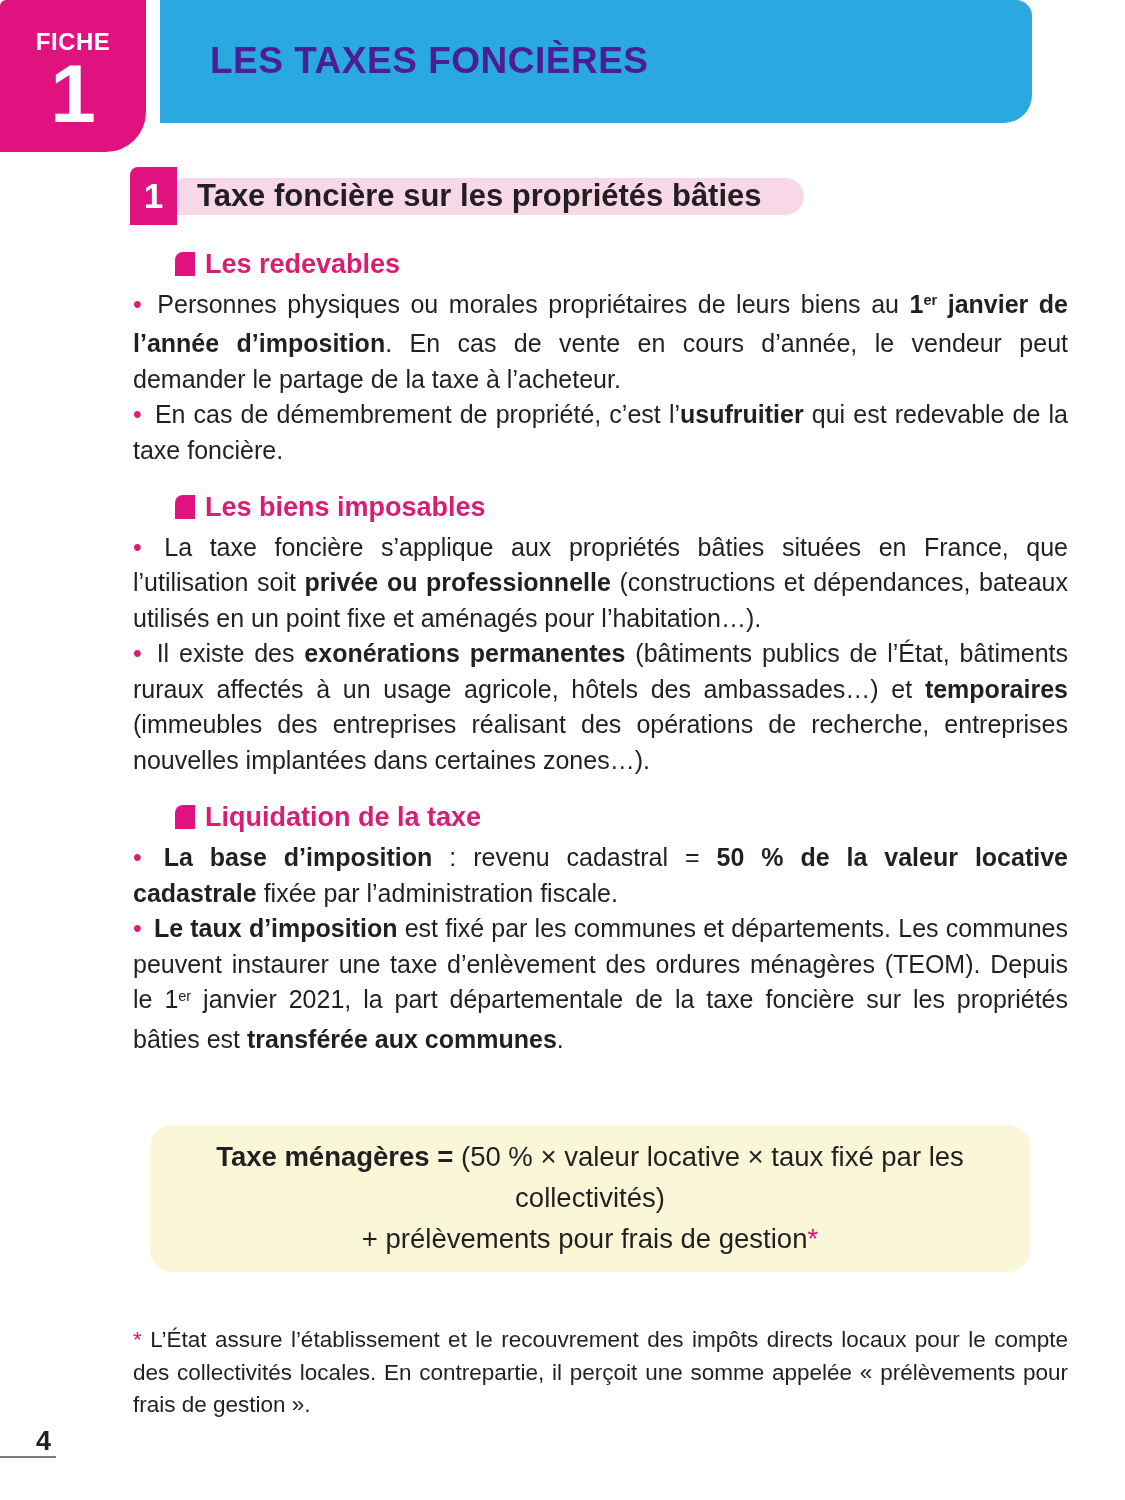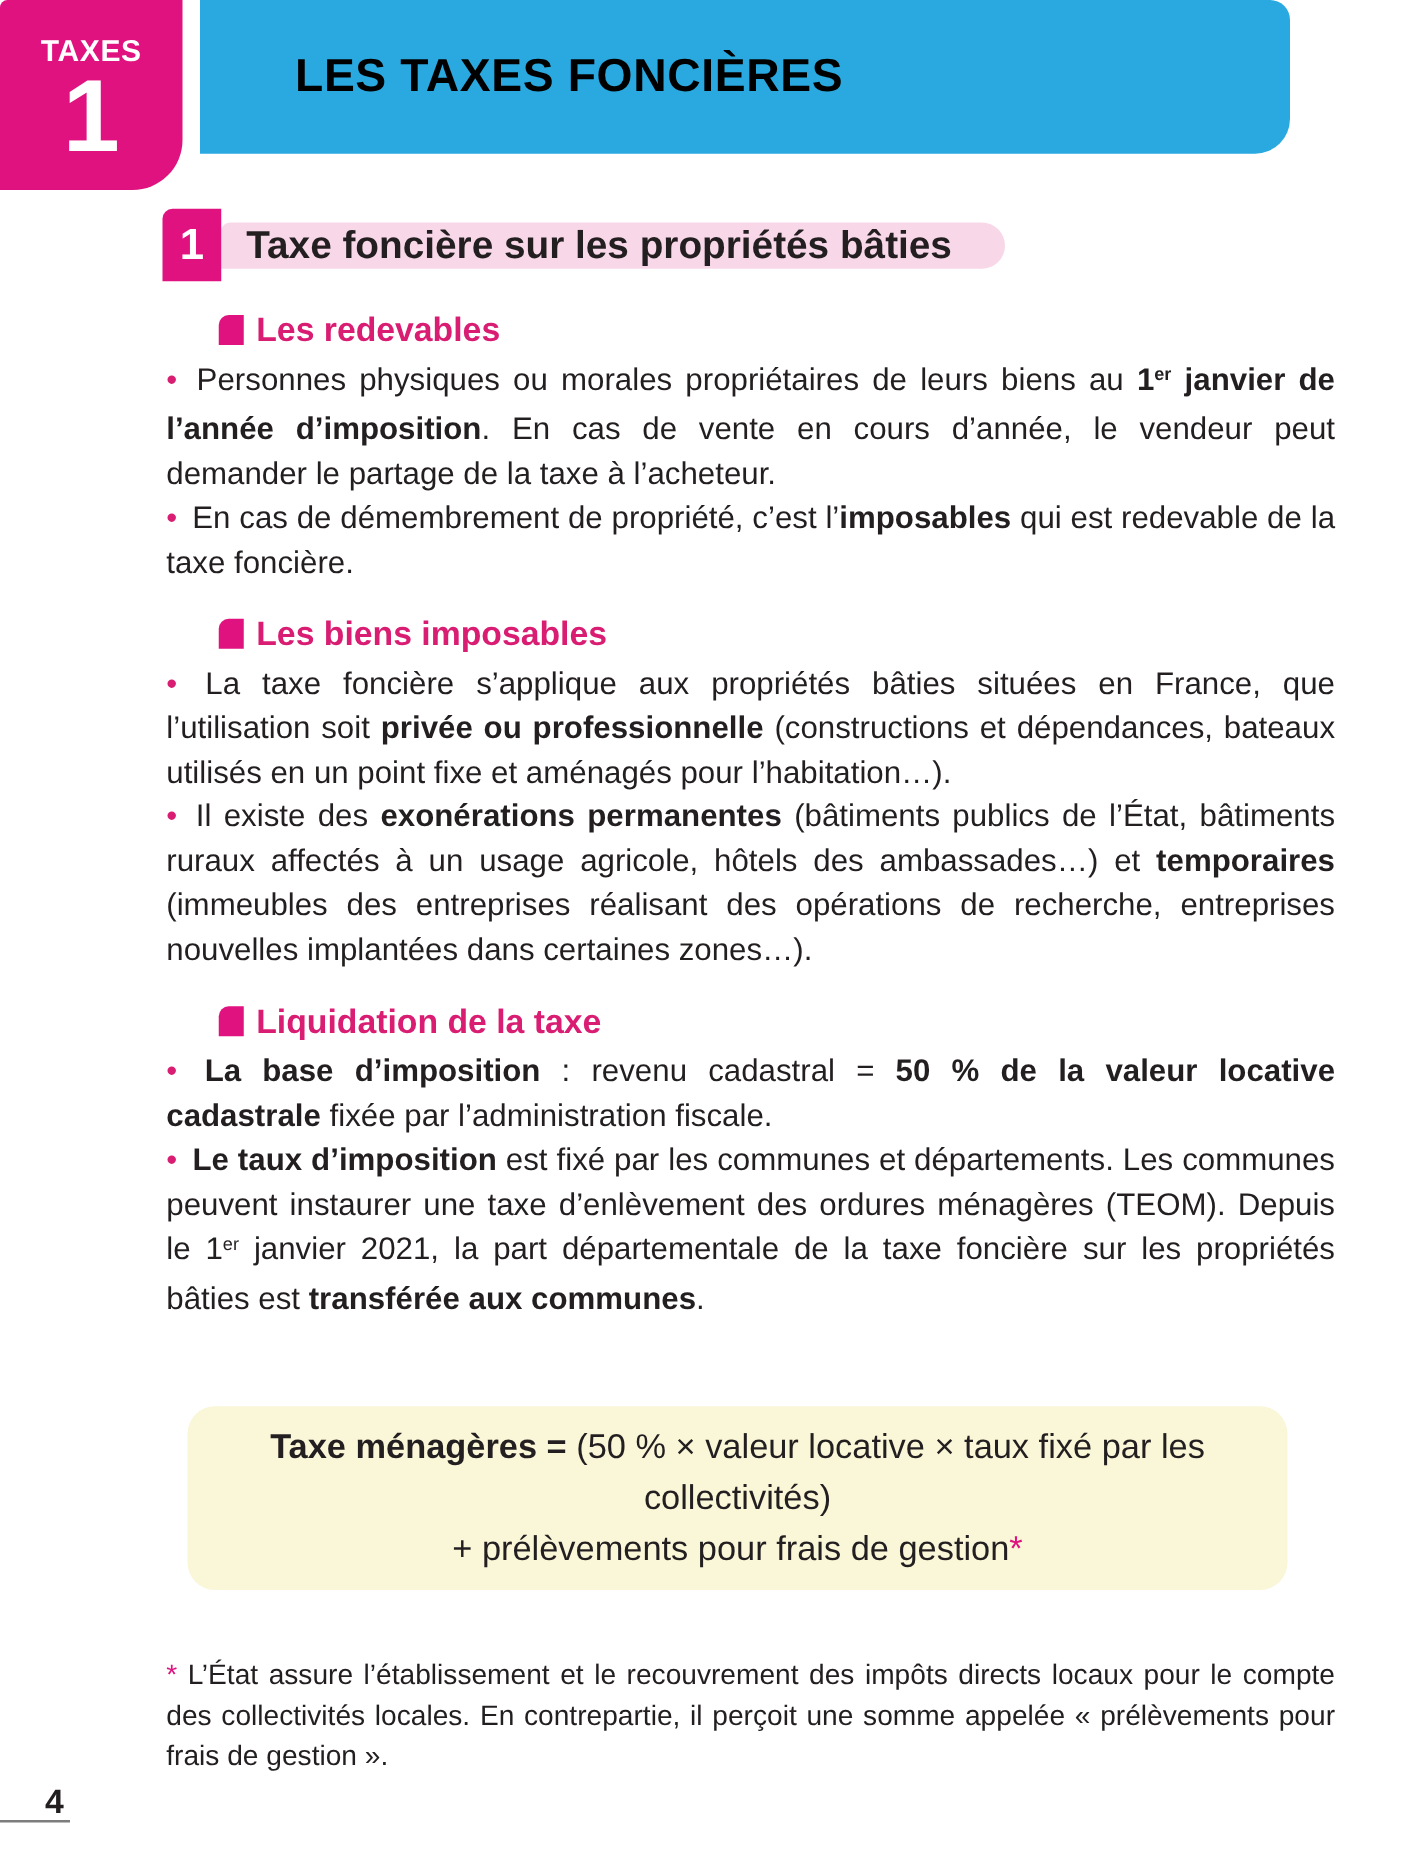--- a/index.html
+++ b/index.html
@@ -17,22 +17,22 @@
     color:#fff;text-align:center;
   }
   .fiche-label{font-size:24px;font-weight:bold;margin-top:28px;letter-spacing:.5px;}
   .fiche-number{font-size:82px;font-weight:bold;line-height:.92;}
   .title-bar{
     position:absolute;left:160px;top:0;width:872px;height:123px;
     background:var(--cyan,#29a9e0);
     border-radius:0 16px 28px 0;
   }
   .page-title{
-    margin:0;padding:42px 0 0 76px;
-    color:#000000;font-size:37px;font-weight:bold;letter-spacing:.5px;line-height:1;
+    margin:0;padding:42px 0 0 50px;
+    color:#4c1d95;font-size:37px;font-weight:bold;letter-spacing:.5px;line-height:1;
   }
   
   .content{margin:0 57px 0 133px;width:935px;}
   
   .section-heading{
     display:flex;align-items:center;
     margin:0 0 0 -3px;padding-top:167px;
   }
   .sec-num{
     flex:0 0 auto;width:47px;height:58px;
@@ -88,42 +88,42 @@
     font-size:27px;font-weight:bold;color:var(--text,#231f20);
   }
   .footer-line{
     position:absolute;left:0;top:1456px;width:56px;height:2px;background:#7d7d7d;
   }
 </style>
 </head>
 <body>
 
 <div class="fiche-badge">
-  <div class="fiche-label">TAXES</div>
+  <div class="fiche-label">FICHE</div>
   <div class="fiche-number">1</div>
 </div>
 
 <div class="title-bar">
   <h1 class="page-title">LES TAXES FONCIÈRES</h1>
 </div>
 
 <main class="content">
   <div class="section-heading">
     <span class="sec-num">1</span>
     <span class="sec-pill">Taxe foncière sur les propriétés bâties</span>
   </div>
 
   <div>
       <section class="subsection">
         <div class="sub-heading">
           <span class="sub-square"></span>
           <span class="sub-label">Les redevables</span>
         </div>
         <p class="bullet"><span class="dot">•&nbsp;</span><span>Personnes physiques ou morales propriétaires de leurs biens au </span><span class="seg-b">1</span><span class="seg-b seg-sup">er</span><span class="seg-b"> janvier de l’année d’imposition</span><span>. En cas de vente en cours d’année, le vendeur peut demander le partage de la taxe à l’acheteur.</span></p>
-        <p class="bullet"><span class="dot">•&nbsp;</span><span>En cas de démembrement de propriété, c’est l’</span><span class="seg-b">imposables</span><span> qui est redevable de la taxe foncière.</span></p>
+        <p class="bullet"><span class="dot">•&nbsp;</span><span>En cas de démembrement de propriété, c’est l’</span><span class="seg-b">usufruitier</span><span> qui est redevable de la taxe foncière.</span></p>
       </section>
       <section class="subsection">
         <div class="sub-heading">
           <span class="sub-square"></span>
           <span class="sub-label">Les biens imposables</span>
         </div>
         <p class="bullet"><span class="dot">•&nbsp;</span><span>La taxe foncière s’applique aux propriétés bâties situées en France, que l’utilisation soit </span><span class="seg-b">privée ou professionnelle</span><span> (constructions et dépendances, bateaux utilisés en un point fixe et aménagés pour l’habitation…).</span></p>
         <p class="bullet"><span class="dot">•&nbsp;</span><span>Il existe des </span><span class="seg-b">exonérations permanentes</span><span> (bâtiments publics de l’État, bâtiments ruraux affectés à un usage agricole, hôtels des ambassades…) et </span><span class="seg-b">temporaires</span><span> (immeubles des entreprises réalisant des opérations de recherche, entreprises nouvelles implantées dans certaines zones…).</span></p>
       </section>
       <section class="subsection">

